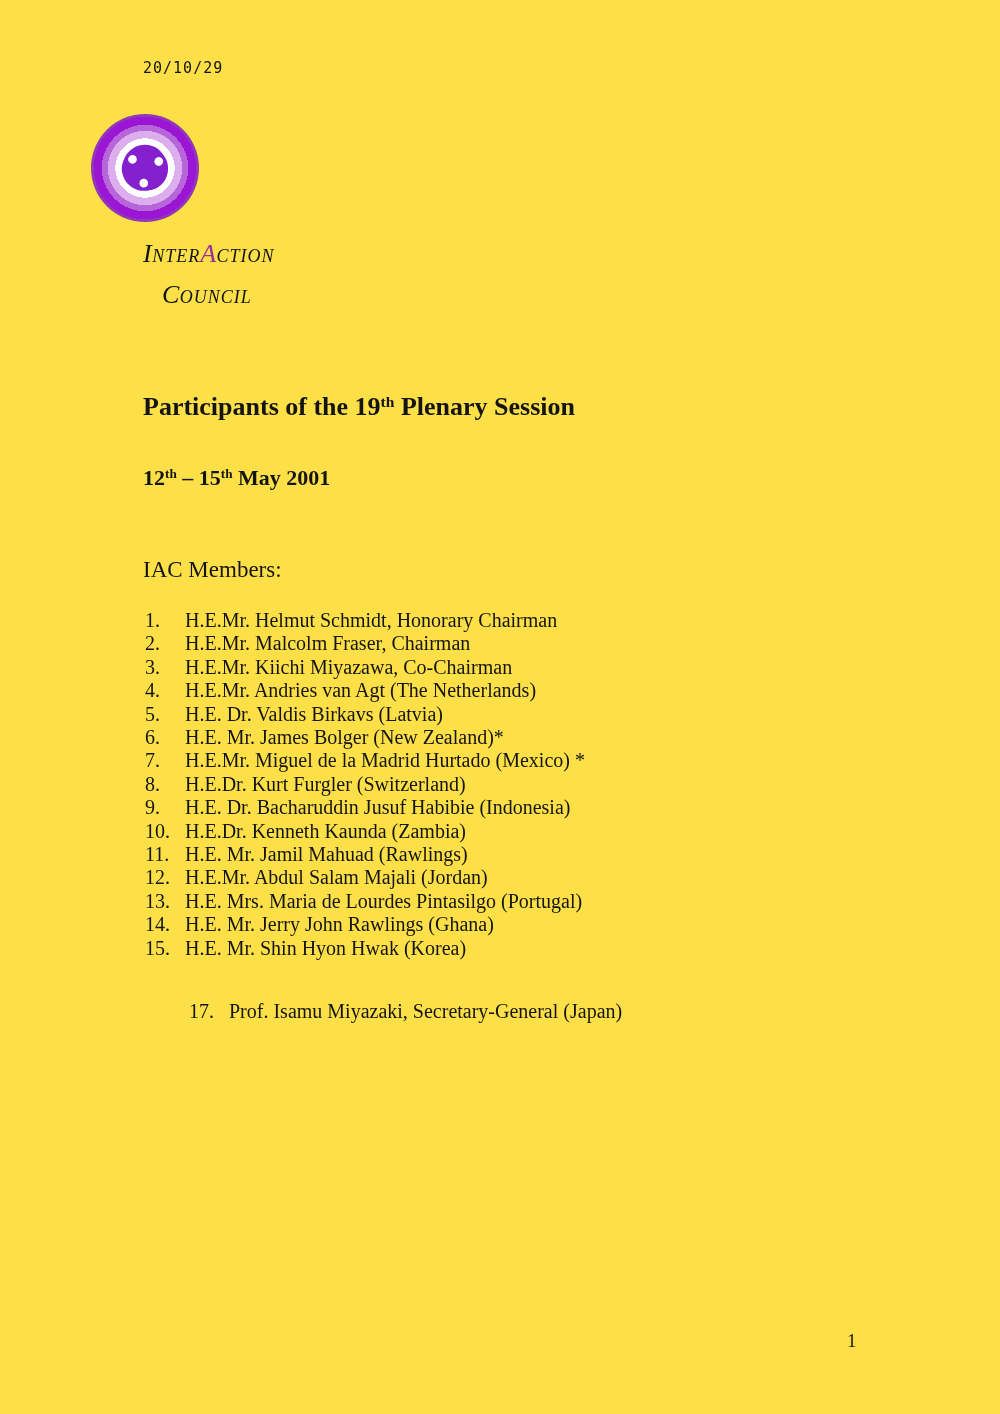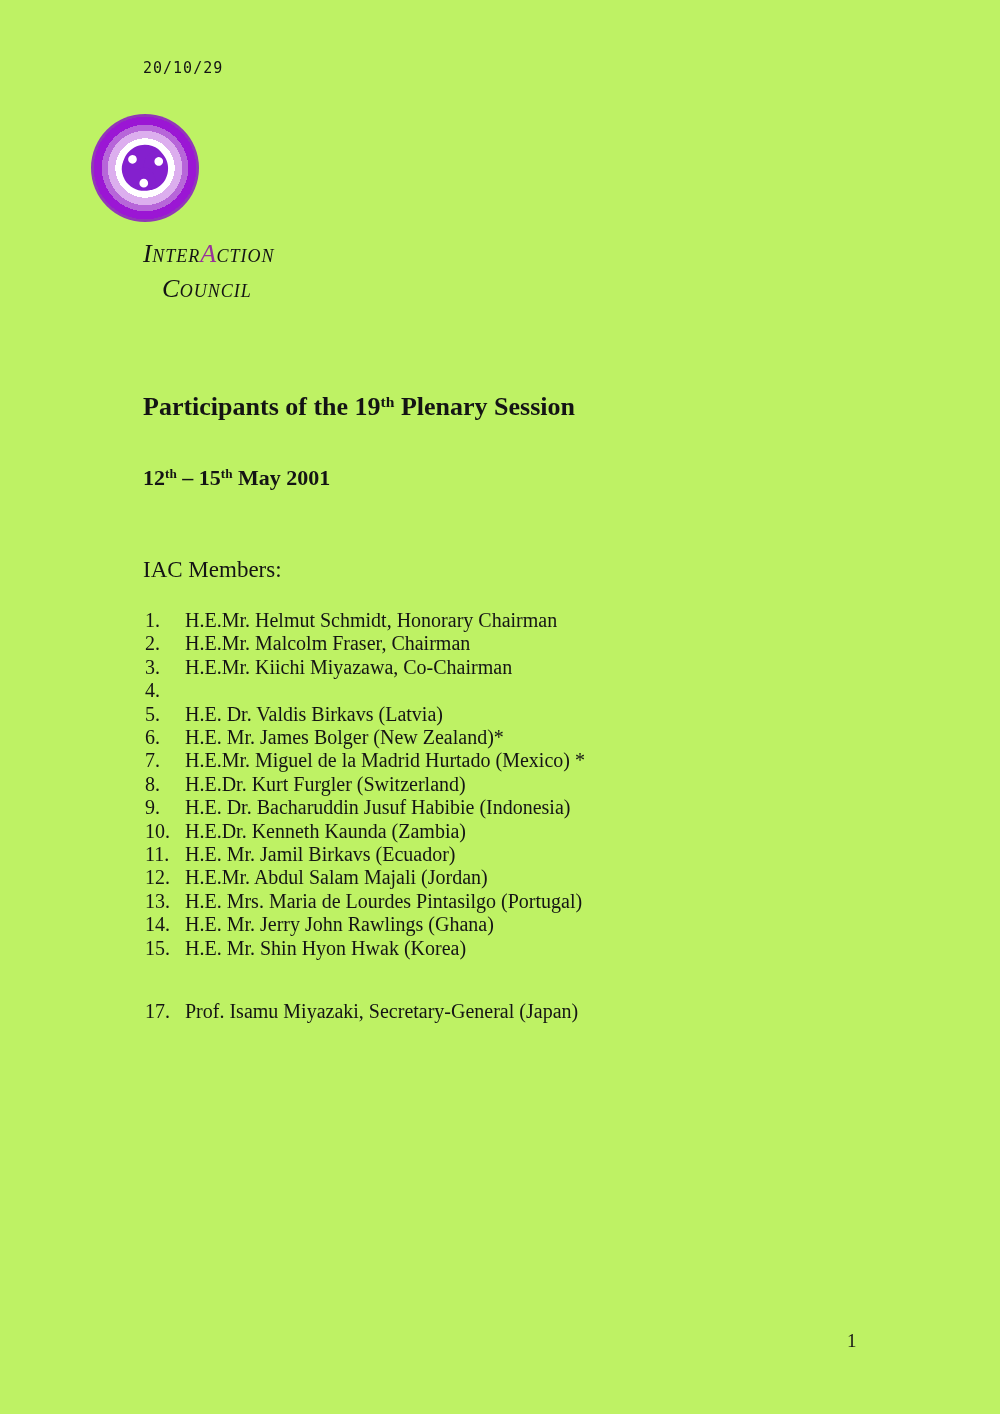--- a/index.html
+++ b/index.html
@@ -10,21 +10,21 @@
     --ring-edge:#9137b8;
     --swirl:#8420ce;
     --ink:#141414;
   }
   *{margin:0;padding:0;box-sizing:border-box;}
   html,body{background:#ffffff;}
   .page{
     position:relative;
     width:1000px;
     height:1414px;
-    background:#bef264;
+    background:#fde047;
     overflow:hidden;
     font-family:"Liberation Serif", serif;
     color:var(--ink);
   }
   .date-stamp{
     position:absolute;
     left:143px; top:59px;
     font-family:"DejaVu Sans Mono", monospace;
     font-size:15px;
     letter-spacing:1px;
@@ -47,21 +47,21 @@
   .brand{
     position:absolute;
     left:143px; top:238px;
     font-style:italic;
     line-height:31px;
     white-space:nowrap;
   }
   .brand .big{font-size:26px;letter-spacing:0.5px;}
   .brand .small{font-size:18px;letter-spacing:1px;}
   .brand .accent{color:var(--accent-purple);}
-  .brand-line2{padding-left:19px;margin-top:1px;}
+  .brand-line2{padding-left:19px;margin-top:7px;}
   .title-block{
     position:absolute;
     left:143px; top:391px;
     width:682px;
     text-align:left;
     font-weight:bold;
   }
   .title-line1{font-size:26px;line-height:32px;}
   .title-line2,.title-line3{font-size:22px;line-height:29px;margin-top:37px;}
   .sup{font-size:0.6em;position:relative;top:-0.5em;}
@@ -75,21 +75,21 @@
   .member-list{
     position:absolute;
     left:145px; top:609px;
     width:700px;
     font-size:20px;
     line-height:23.4px;
   }
   .member-row{display:flex;}
   .member-row .num{width:40px;flex:0 0 40px;}
   .member-row .txt{white-space:nowrap;}
-  .secretary-row{margin-top:40px;}
+  .secretary-row{margin-top:40px;margin-left:44px;}
   .page-number{
     position:absolute;
     left:847px; top:1330px;
     font-size:19px;
   }
 </style>
 </head>
 <body>
 
 <div class="page">
@@ -139,20 +139,21 @@
     <div class="member-row">
         <span class="num">2.</span>
         <span class="txt">H.E.Mr. Malcolm Fraser, Chairman</span>
       </div>
     <div class="member-row">
         <span class="num">3.</span>
         <span class="txt">H.E.Mr. Kiichi Miyazawa, Co-Chairman</span>
       </div>
     <div class="member-row">
         <span class="num">4.</span>
+        <span class="txt">H.E.Mr. Andries van Agt (The Netherlands)</span>
       </div>
     <div class="member-row">
         <span class="num">5.</span>
         <span class="txt">H.E. Dr. Valdis Birkavs (Latvia)</span>
       </div>
     <div class="member-row">
         <span class="num">6.</span>
         <span class="txt">H.E. Mr. James Bolger (New Zealand)*</span>
       </div>
     <div class="member-row">
@@ -166,21 +167,21 @@
     <div class="member-row">
         <span class="num">9.</span>
         <span class="txt">H.E. Dr. Bacharuddin Jusuf Habibie (Indonesia)</span>
       </div>
     <div class="member-row">
         <span class="num">10.</span>
         <span class="txt">H.E.Dr. Kenneth Kaunda (Zambia)</span>
       </div>
     <div class="member-row">
         <span class="num">11.</span>
-        <span class="txt">H.E. Mr. Jamil Birkavs (Ecuador)</span>
+        <span class="txt">H.E. Mr. Jamil Mahuad (Rawlings)</span>
       </div>
     <div class="member-row">
         <span class="num">12.</span>
         <span class="txt">H.E.Mr. Abdul Salam Majali (Jordan)</span>
       </div>
     <div class="member-row">
         <span class="num">13.</span>
         <span class="txt">H.E. Mrs. Maria de Lourdes Pintasilgo (Portugal)</span>
       </div>
     <div class="member-row">

